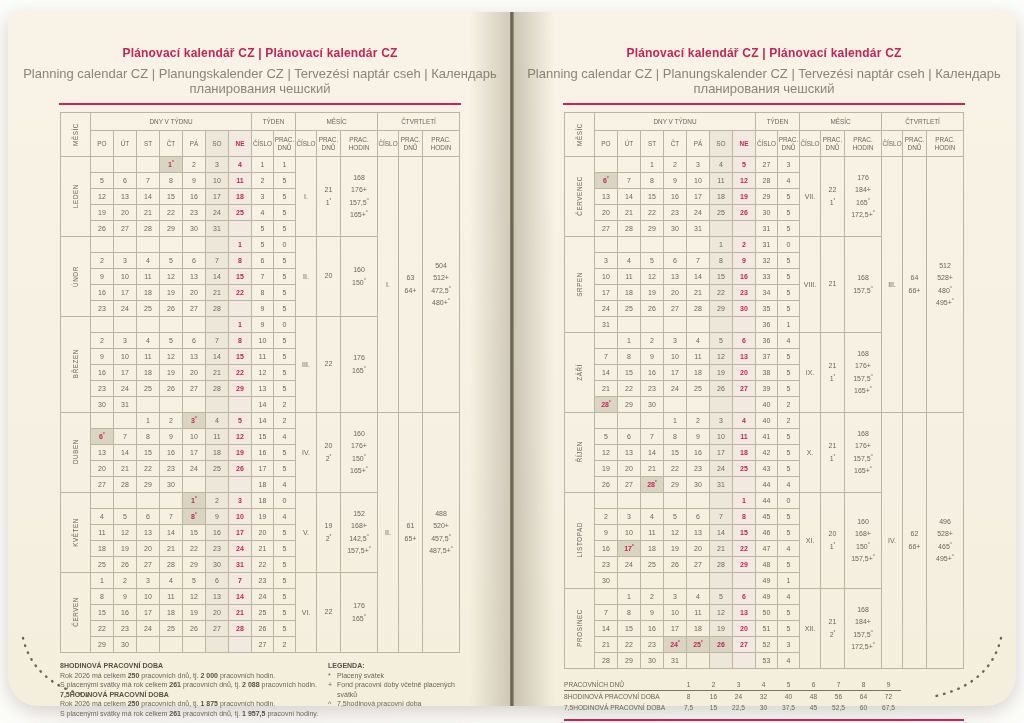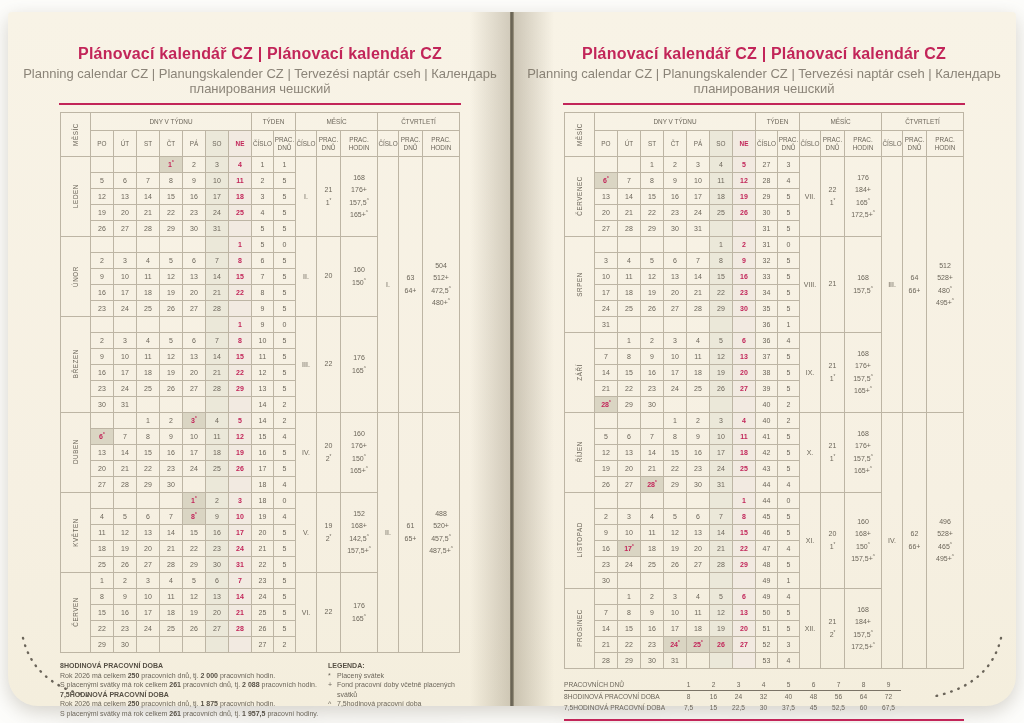--- a/index.html
+++ b/index.html
@@ -13,21 +13,21 @@
     background:linear-gradient(180deg,#f8f3e6 0%,#f6f0e2 70%,#f4eedd 100%);}
   .page.pleft{left:0;border-radius:4px 0 0 30px;}
   .page.pright{left:504px;border-radius:0 4px 30px 0;}
   .page.pleft::after{content:"";position:absolute;top:0;right:0;width:42px;height:100%;
     background:linear-gradient(to right,rgba(115,104,82,0),rgba(115,104,82,.30));pointer-events:none;}
   .page.pright::after{content:"";position:absolute;top:0;left:0;width:42px;height:100%;
     background:linear-gradient(to left,rgba(115,104,82,0),rgba(115,104,82,.34));pointer-events:none;}
   .spine{position:absolute;left:502px;top:0;width:4px;height:100%;
     background:linear-gradient(to right,#8d8673,#5f594b,#a79f89);}
   .content{position:relative;padding-top:34px;}
-  .title{text-align:center;color:#c22559;font-size:16px;font-weight:bold;letter-spacing:.2px;line-height:15px;}
+  .title{text-align:center;color:#c22559;font-size:12px;font-weight:bold;letter-spacing:.2px;line-height:15px;}
   .subtitle{text-align:center;color:#8b8478;font-size:13px;margin-top:5px;}
   .hrule{width:402px;height:2px;background:#c22559;margin:7px auto 0;}
   .brule{width:400px;height:2px;background:#c22559;margin:6px auto 0;}
 
   table.cal{margin:7px auto 0;border-collapse:collapse;table-layout:fixed;width:400px;}
   .cal td,.cal th{border:1px solid #bdb5a4;font-weight:normal;color:#6c665a;font-size:7px;
     text-align:center;vertical-align:middle;padding:0;overflow:hidden;}
   .cal thead tr.g th{height:17px;font-size:6.4px;}
   .cal thead tr.dd th{height:25px;font-size:6.4px;line-height:1.2;}
   .cal tbody td{height:15px;}

